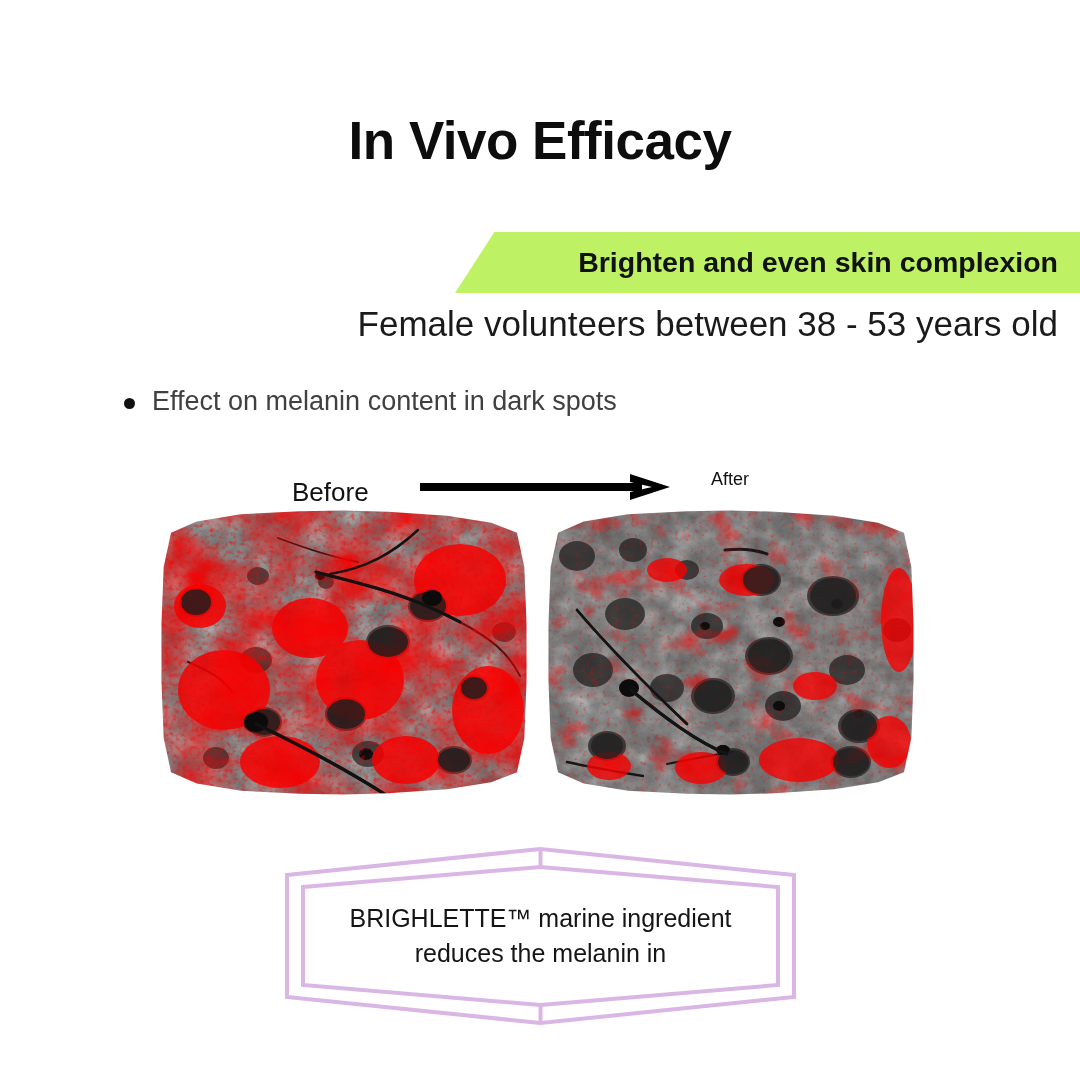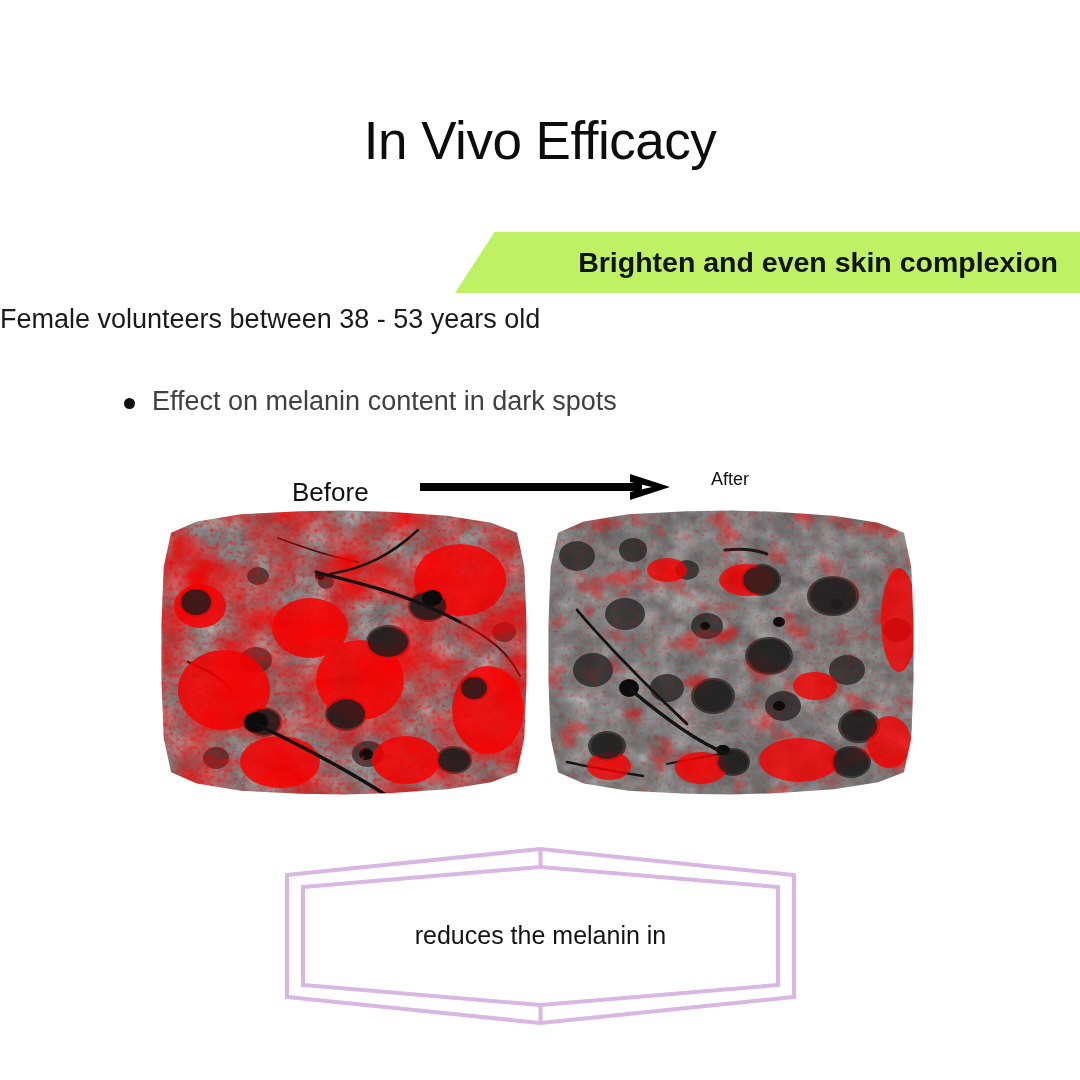--- a/index.html
+++ b/index.html
@@ -10,42 +10,43 @@
     color:#111111;
     overflow:hidden;
     position:relative;
   }
   .page{position:relative;width:1080px;height:1080px;}
 
   
   .title{
     position:absolute;left:0;top:112px;width:1080px;
     text-align:center;
-    font-size:53px;font-weight:normal;letter-spacing:-0.5px;
+    font-size:53px;font-weight:bold;letter-spacing:-0.5px;
     color:#0d0d0d;
     line-height:1.1;
   }
 
   
   .banner{
     position:absolute;left:455px;top:232px;width:625px;height:61px;
     background:#bef264;
     clip-path:polygon(6.3% 0%, 100% 0%, 100% 100%, 0% 100%);
     display:flex;align-items:center;justify-content:flex-end;
     box-sizing:border-box;padding-right:22px;
   }
   .banner-text{
     font-size:28.5px;font-weight:bold;color:#121212;
     white-space:nowrap;line-height:1;
   }
 
   
   .subline{
     position:absolute;left:0;top:303px;width:1058px;
-    font-size:27px;color:#1a1a1a;font-weight:normal;
+    text-align:right;
+    font-size:35px;color:#1a1a1a;font-weight:normal;
     line-height:1.2;
   }
 
   
   .bullet-row{
     position:absolute;left:124px;top:385px;
     display:flex;align-items:flex-start;gap:17px;
   }
   .bullet-dot{
     width:11px;height:11px;border-radius:50%;background:#111;
@@ -345,17 +346,18 @@
     <svg viewBox="0 0 515 182" preserveAspectRatio="none" aria-hidden="true">
 
       <path d="M4 30 L257.5 4 L511 30 L511 152 L257.5 178 L4 152 Z" fill="none" stroke="#D9B6E3" stroke-width="4"></path>
 
       <path d="M20 42 L257.5 22 L495 42 L495 140 L257.5 160 L20 140 Z" fill="none" stroke="#D9B6E3" stroke-width="4"></path>
 
       <line x1="257.5" y1="4" x2="257.5" y2="22" stroke="#D9B6E3" stroke-width="4"></line>
       <line x1="257.5" y1="160" x2="257.5" y2="178" stroke="#D9B6E3" stroke-width="4"></line>
     </svg>
     <div class="callout-text">
+      <span>BRIGHLETTE™ marine ingredient</span>
       <span>reduces the melanin in</span>
     </div>
   </div>
 
 </div>
 
 </body></html>

